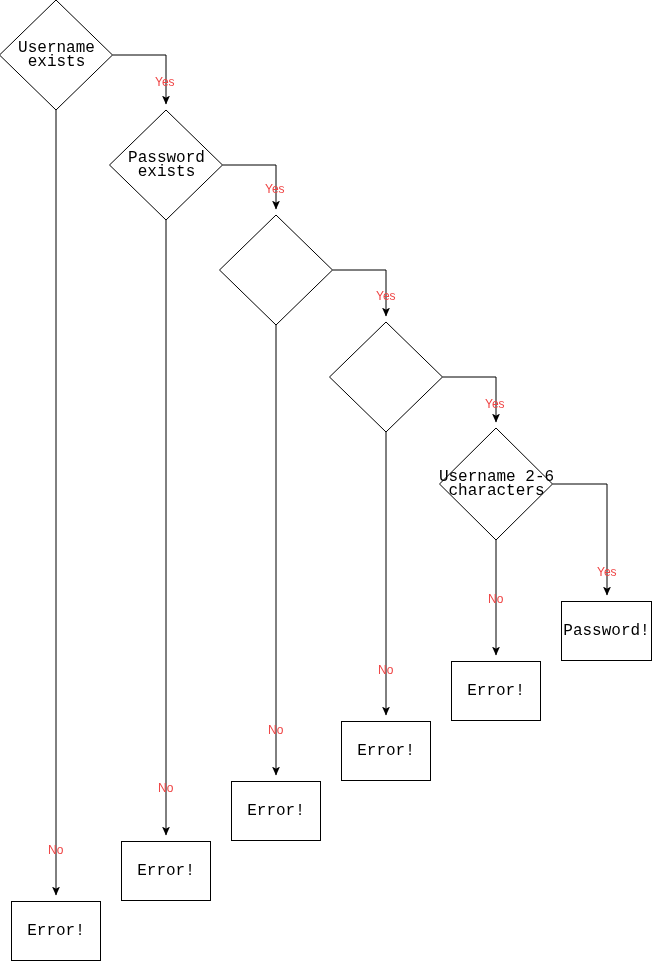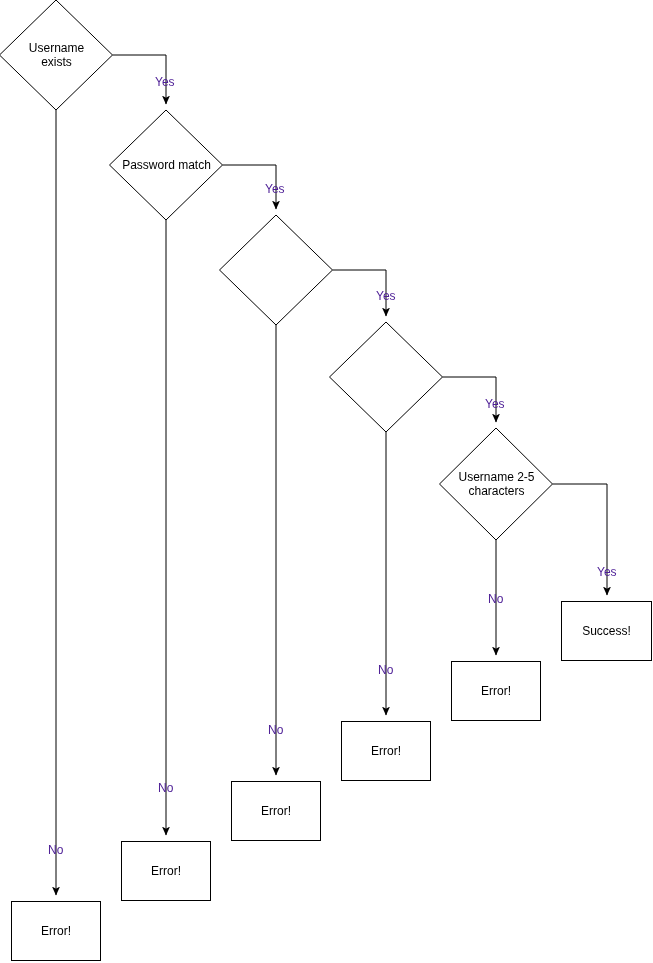--- a/index.html
+++ b/index.html
@@ -21,32 +21,32 @@
     top: 0;
     width: 653px;
     height: 963px;
   }
   .shape-text {
     position: absolute;
     display: flex;
     align-items: center;
     justify-content: center;
     text-align: center;
-    font-family: Liberation Sans, sans-serif;
-    font-size: 12px;
+    font-family: Liberation Mono, monospace;
+    font-size: 16px;
     color: #000000;
     line-height: 14px;
     white-space: pre-line;
     pointer-events: none;
   }
   .edge-label {
     position: absolute;
     font-family: "Liberation Sans", sans-serif;
     font-size: 12px;
-    color: #4c1d95;
+    color: #ef4444;
     line-height: 14px;
     white-space: nowrap;
   }
 </style>
 </head>
 <body>
 
 <div id="canvas">
 
   <svg id="flow-svg" viewBox="0 0 653 963">
@@ -107,30 +107,30 @@
 
     <path d="M276,325 L276,775" fill="none" stroke="#000000" stroke-width="1" marker-end="url(#arrow)"></path>
 
     <path d="M386,432 L386,715" fill="none" stroke="#000000" stroke-width="1" marker-end="url(#arrow)"></path>
 
     <path d="M496,540 L496,655" fill="none" stroke="#000000" stroke-width="1" marker-end="url(#arrow)"></path>
   </svg>
 
   <div class="shape-text" style="left:0px;   top:25px;  width:113px; height:60px;">Username
 exists</div>
-  <div class="shape-text" style="left:110px; top:135px; width:113px; height:60px;">Password match</div>
-  <div class="shape-text" style="left:437px; top:454px; width:119px; height:60px;">Username 2-5
+  <div class="shape-text" style="left:110px; top:135px; width:113px; height:60px;">Password exists</div>
+  <div class="shape-text" style="left:437px; top:454px; width:119px; height:60px;">Username 2-6
 characters</div>
 
   <div class="shape-text" style="left:11px;  top:901px; width:90px; height:60px;">Error!</div>
   <div class="shape-text" style="left:121px; top:841px; width:90px; height:60px;">Error!</div>
   <div class="shape-text" style="left:231px; top:781px; width:90px; height:60px;">Error!</div>
   <div class="shape-text" style="left:341px; top:721px; width:90px; height:60px;">Error!</div>
   <div class="shape-text" style="left:451px; top:661px; width:90px; height:60px;">Error!</div>
-  <div class="shape-text" style="left:561px; top:601px; width:91px; height:60px;">Success!</div>
+  <div class="shape-text" style="left:561px; top:601px; width:91px; height:60px;">Password!</div>
 
   <div class="edge-label" style="left:155px; top:75px;">Yes</div>
   <div class="edge-label" style="left:48px;  top:843px;">No</div>
 
   <div class="edge-label" style="left:265px; top:182px;">Yes</div>
   <div class="edge-label" style="left:158px; top:781px;">No</div>
 
   <div class="edge-label" style="left:376px; top:289px;">Yes</div>
   <div class="edge-label" style="left:268px; top:723px;">No</div>
 

